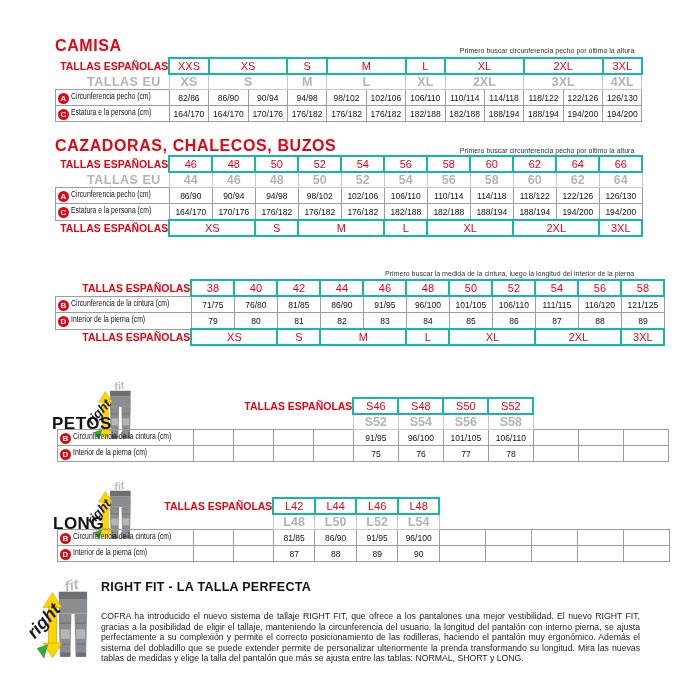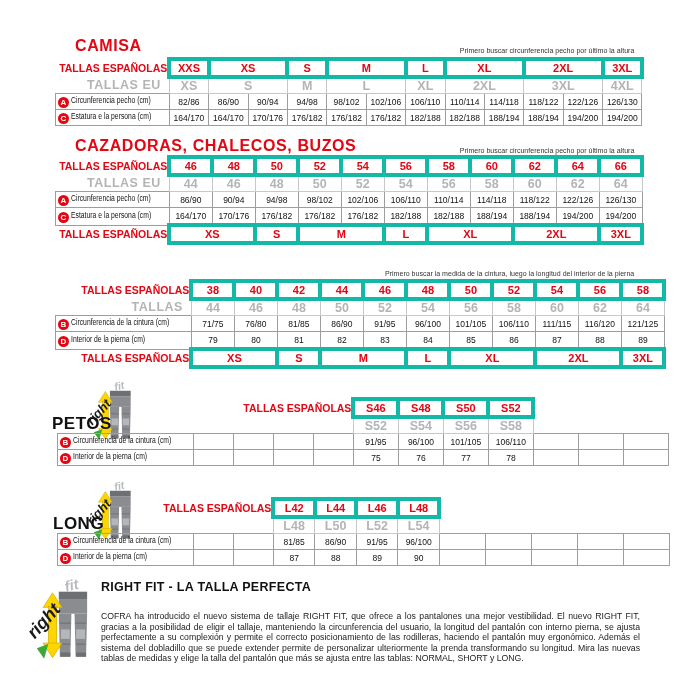--- a/index.html
+++ b/index.html
@@ -1,27 +1,27 @@
 <!DOCTYPE html>
 <html><head>
 <meta charset="utf-8">
 <style>
   html,body{margin:0;padding:0;background:#fff;}
   .canvas{position:relative;width:700px;height:700px;background:#ffffff;
           font-family:"Liberation Sans",sans-serif;overflow:hidden;}
 
   .sec-title{position:absolute;font-size:16px;font-weight:700;color:#e30613;
-             letter-spacing:.6px;white-space:nowrap;margin-left:20px;}
+             letter-spacing:.6px;white-space:nowrap;}
   .sec-note{position:absolute;font-size:8px;color:#333;white-space:nowrap;
             transform:scaleX(.88);transform-origin:100% 50%;}
 
   table{border-collapse:collapse;table-layout:fixed;position:absolute;}
   td{text-align:center;padding:0;white-space:nowrap;overflow:hidden;}
 
-  td.sz{border:4px solid #14b8a6;color:#e30613;font-weight:700;font-size:11px;height:14px;}
+  td.sz{border:2px solid #14b8a6;color:#e30613;font-weight:400;font-size:11px;height:14px;}
   td.szg{border:1px solid #c6c8ca;color:#b2b4b6;font-weight:700;font-size:12.5px;height:14px;}
   td.lblr{color:#e30613;font-weight:700;font-size:10.5px;text-align:right;
           border:none;}
   td.lblg{color:#b2b4b6;font-weight:700;font-size:12.5px;text-align:right;
           padding-right:8px;border:none;letter-spacing:.5px;}
   td.val{border:1px solid #9b9da0;font-size:8.5px;color:#111;height:15px;}
   td.lbl{border:1px solid #9b9da0;text-align:left;font-size:8.3px;color:#111;height:15px;}
   td.blank{border:none;}
 
   .cond{display:inline-block;transform:scaleX(.82);transform-origin:0 50%;white-space:nowrap;}
@@ -228,34 +228,20 @@
           <td class="sz">44</td>
           <td class="sz">46</td>
           <td class="sz">48</td>
           <td class="sz">50</td>
           <td class="sz">52</td>
           <td class="sz">54</td>
           <td class="sz">56</td>
           <td class="sz">58</td>
         </tr>
         <tr>
-          <td class="lblg">TALLAS</td>
-          <td class="szg">44</td>
-          <td class="szg">46</td>
-          <td class="szg">48</td>
-          <td class="szg">50</td>
-          <td class="szg">52</td>
-          <td class="szg">54</td>
-          <td class="szg">56</td>
-          <td class="szg">58</td>
-          <td class="szg">60</td>
-          <td class="szg">62</td>
-          <td class="szg">64</td>
-        </tr>
-        <tr>
           <td class="lbl"><span class="circ">B</span><span class="cond">Circunferencia de la cintura (cm)</span></td>
           <td class="val">71/75</td>
           <td class="val">76/80</td>
           <td class="val">81/85</td>
           <td class="val">86/90</td>
           <td class="val">91/95</td>
           <td class="val">96/100</td>
           <td class="val">101/105</td>
           <td class="val">106/110</td>
           <td class="val">111/115</td>

